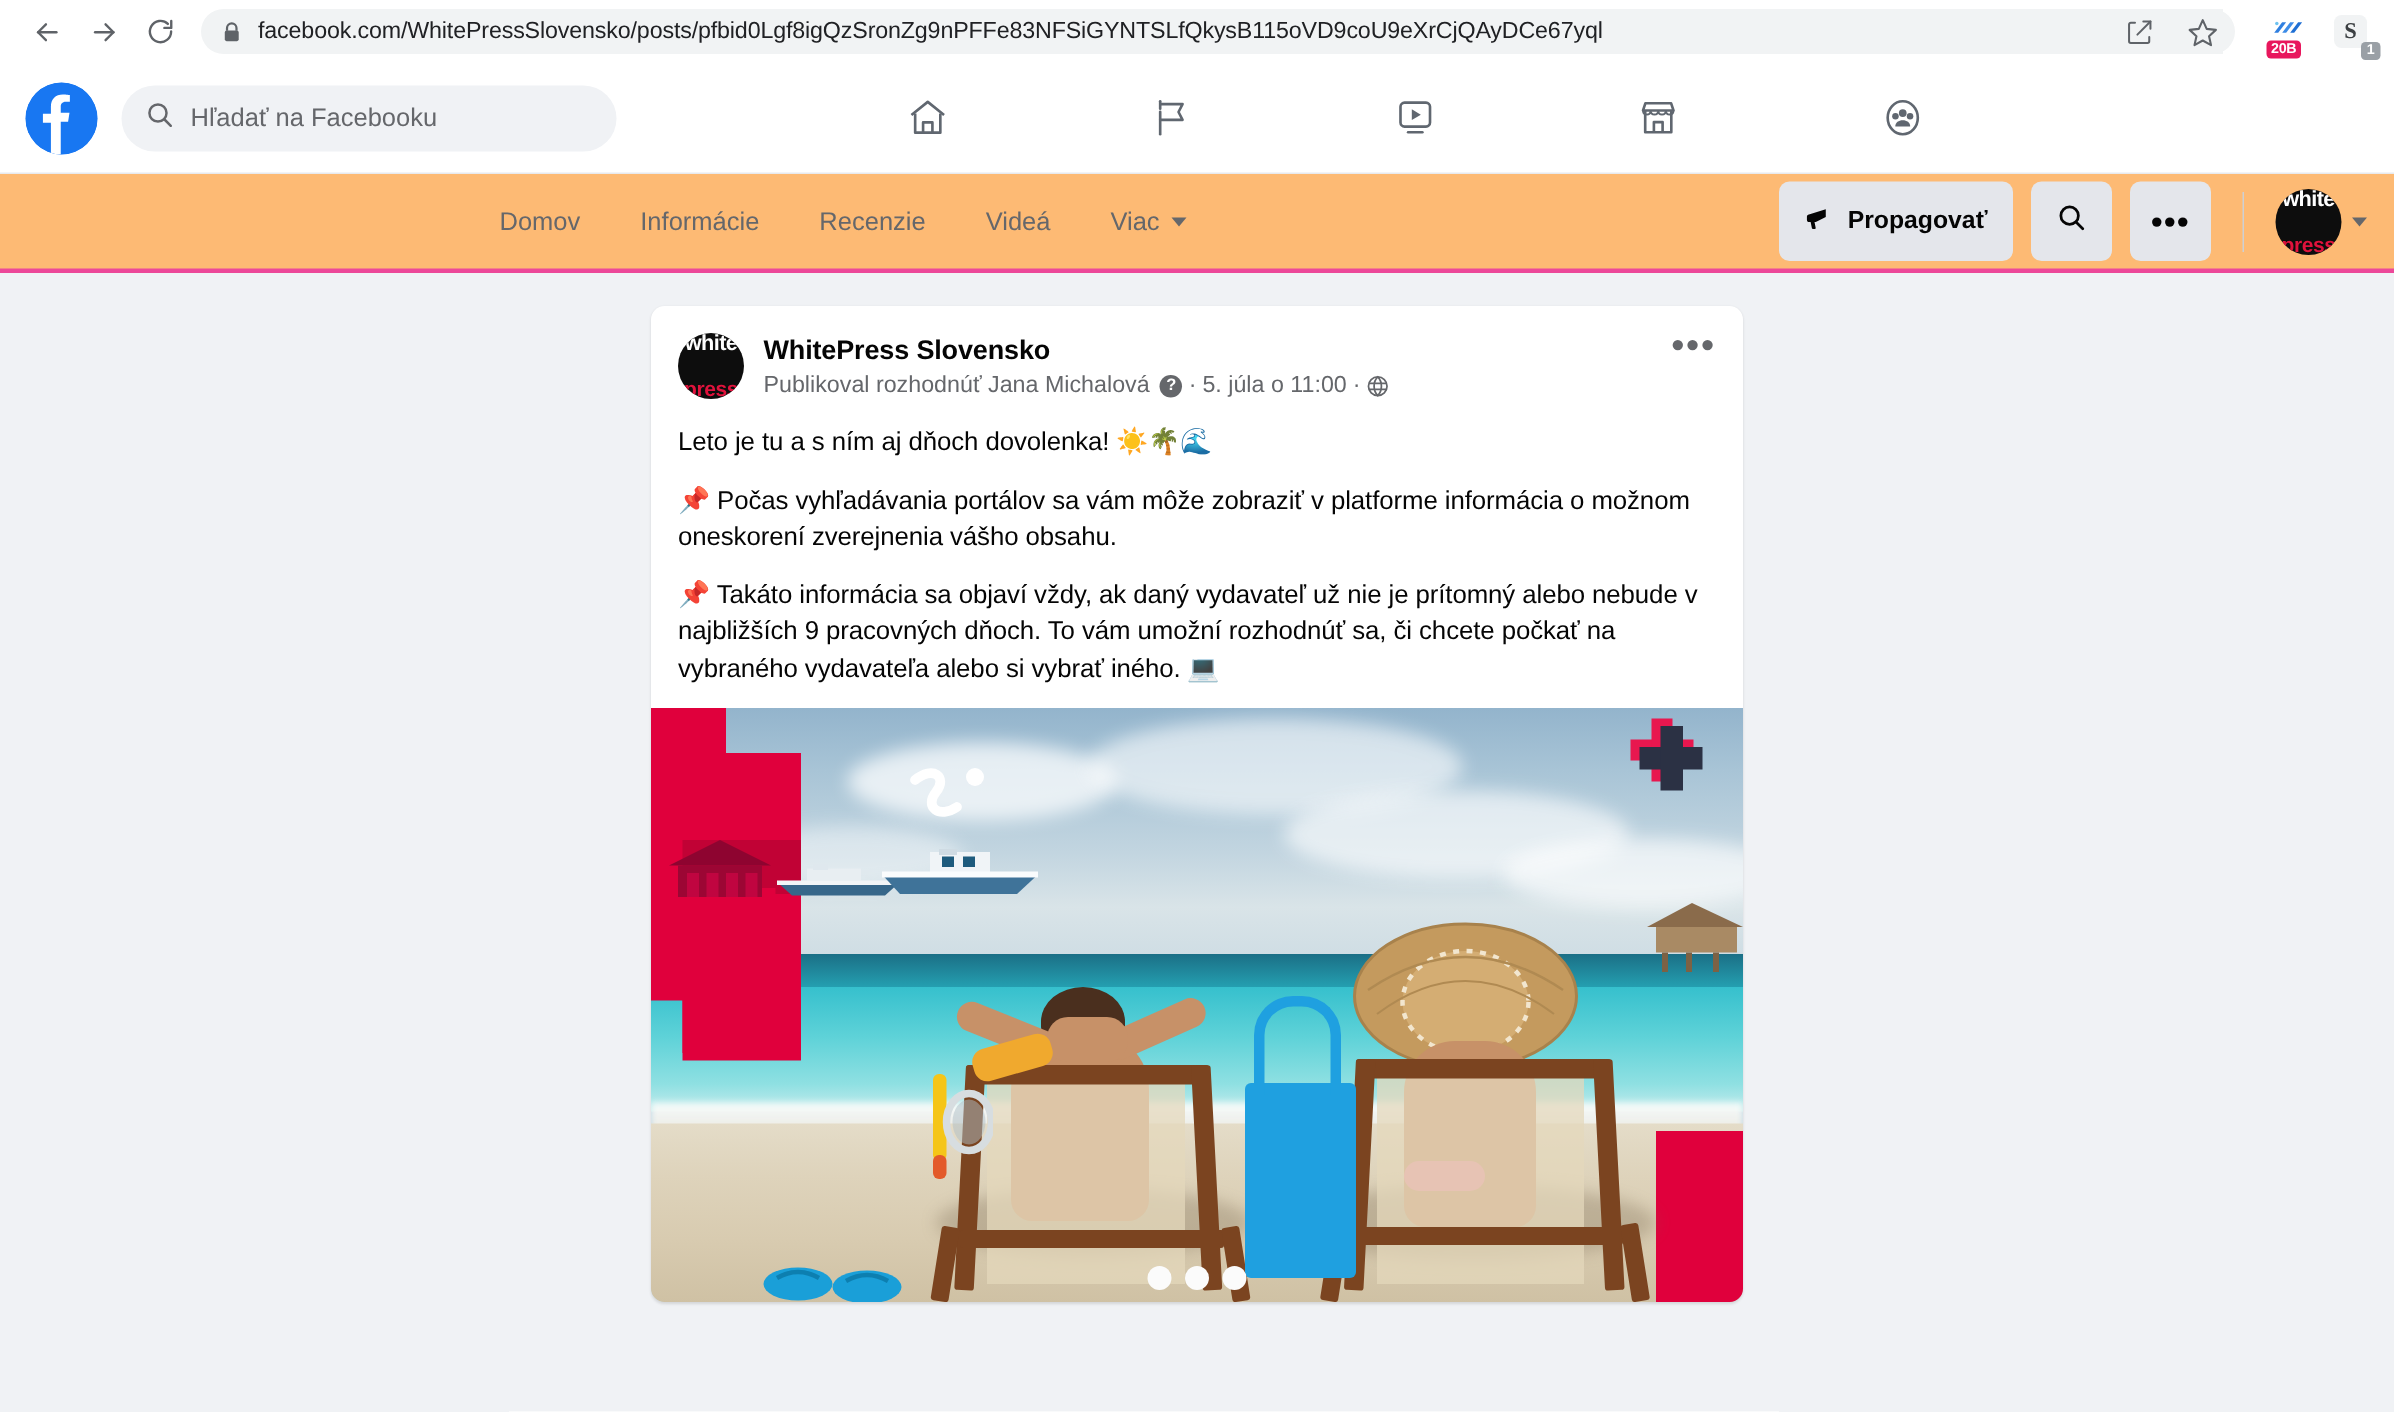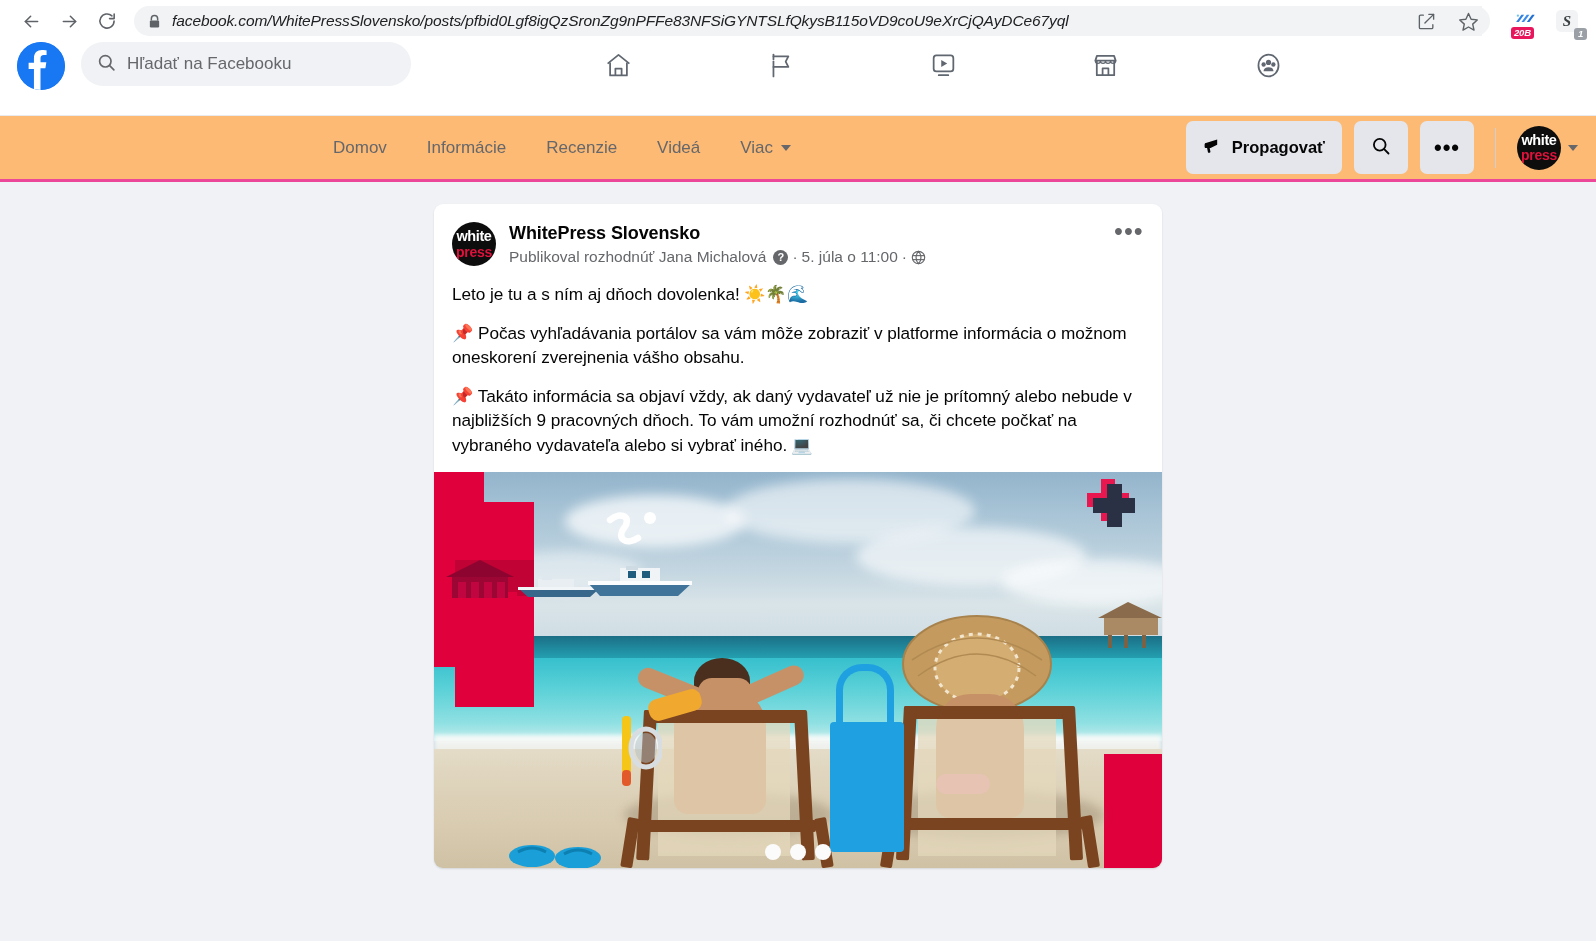--- a/index.html
+++ b/index.html
@@ -11,21 +11,20 @@
   }
 
   
   .browser-bar {
     height: 42px;
     background: #ffffff;
     display: flex;
     align-items: center;
     padding: 16px 14px;
     gap: 4px;
-    font-style: italic;
   }
   .nav-btn {
     width: 34px; height: 34px;
     display: flex; align-items: center; justify-content: center;
     border-radius: 50%;
     color: #5f6368;
     flex: 0 0 auto;
   }
   .nav-btn svg { display: block; }
   .omnibox {
@@ -87,21 +86,21 @@
     display:flex; align-items:center; justify-content:center;
     font-size: 15px; font-weight: bold; color: #3c4043;
     font-family: "Liberation Serif", serif;
   }
 
   
   .fb-topbar {
     height: 74px;
     background: #ffffff;
     display: flex;
-    align-items: flex-start;
+    align-items: center;
     position: relative;
     border-bottom: 1px solid #e8eaed;
   }
   .fb-logo {
     width: 48px; height: 48px;
     margin-left: 17px;
     border-radius: 50%;
     background: #1877f2;
     display: flex; align-items: flex-end; justify-content: center;
     flex: 0 0 auto;
@@ -178,21 +177,21 @@
   }
   .btn-sq { width: 54px; padding: 0; }
   .dots-h { font-size: 22px; font-weight: bold; letter-spacing: 1px; line-height: 0.5; }
   .nav-divider { width: 1px; height: 40px; background: #ced0d4; margin: 0 9px; }
   .avatar-wrap { display: flex; align-items: center; gap: 7px; }
 
   .wp-logo {
     border-radius: 50%;
     background: #0d0d0d;
     display: flex; flex-direction: column;
-    align-items: center; justify-content: center;
+    align-items: center; justify-content: space-between;
     flex: 0 0 auto;
     line-height: 1;
     overflow: hidden;
   }
   .wp-white { color: #ffffff; font-weight: bold; letter-spacing: -0.4px; }
   .wp-press { color: #e0123c; font-weight: bold; letter-spacing: -0.3px; }
 
   
   .content {
     background: #f0f2f5;

